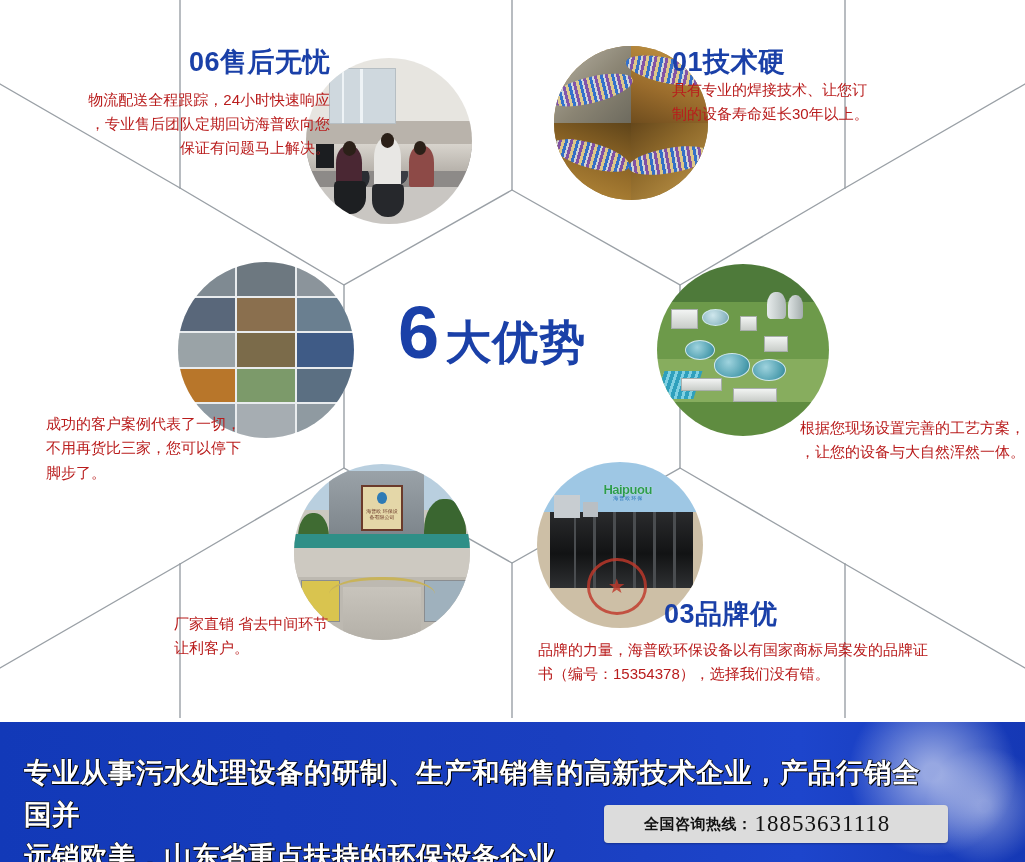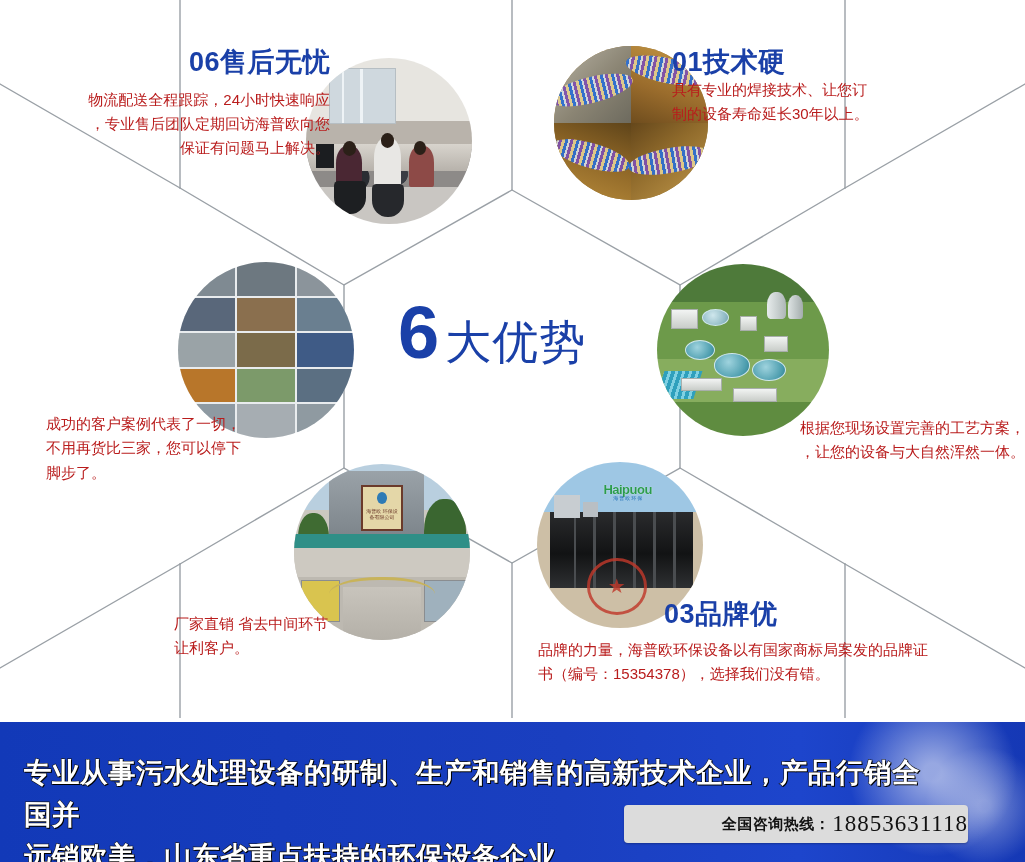--- a/index.html
+++ b/index.html
@@ -182,21 +182,21 @@
     white-space: nowrap;
   }
   #center-num {
     font-size: 74px;
     font-weight: bold;
     line-height: 1;
     letter-spacing: -2px;
   }
   #center-text {
     font-size: 46px;
-    font-weight: normal;
+    font-weight: bold;
     line-height: 1;
     margin-left: 8px;
     letter-spacing: 1px;
   }
 
   
   #banner {
     position: absolute;
     left: 0; top: 722px;
     width: 1025px; height: 140px;
@@ -217,28 +217,29 @@
     line-height: 1.52;
     letter-spacing: .5px;
     -webkit-text-stroke: 1.1px #111;
     paint-order: stroke fill;
     text-shadow: 1px 1px 0 #000;
     white-space: pre-line;
   }
 
   #hotline-box {
     position: absolute;
-    left: 624px; top: 805px;
+    left: 604px; top: 805px;
     width: 344px; height: 38px;
     background: #dcdcdc;
     border-radius: 4px;
     display: flex;
     align-items: center;
-    justify-content: flex-end;
+    justify-content: flex-start;
     box-shadow: 0 1px 2px rgba(0,0,0,.25);
+    padding-left: 40px;
   }
   #hotline-label {
     font-family: "Liberation Serif", "DejaVu Serif", serif;
     font-size: 15px;
     font-weight: bold;
     color: #111;
     letter-spacing: .5px;
   }
   #hotline-number {
     font-family: "Liberation Serif", "DejaVu Serif", serif;

